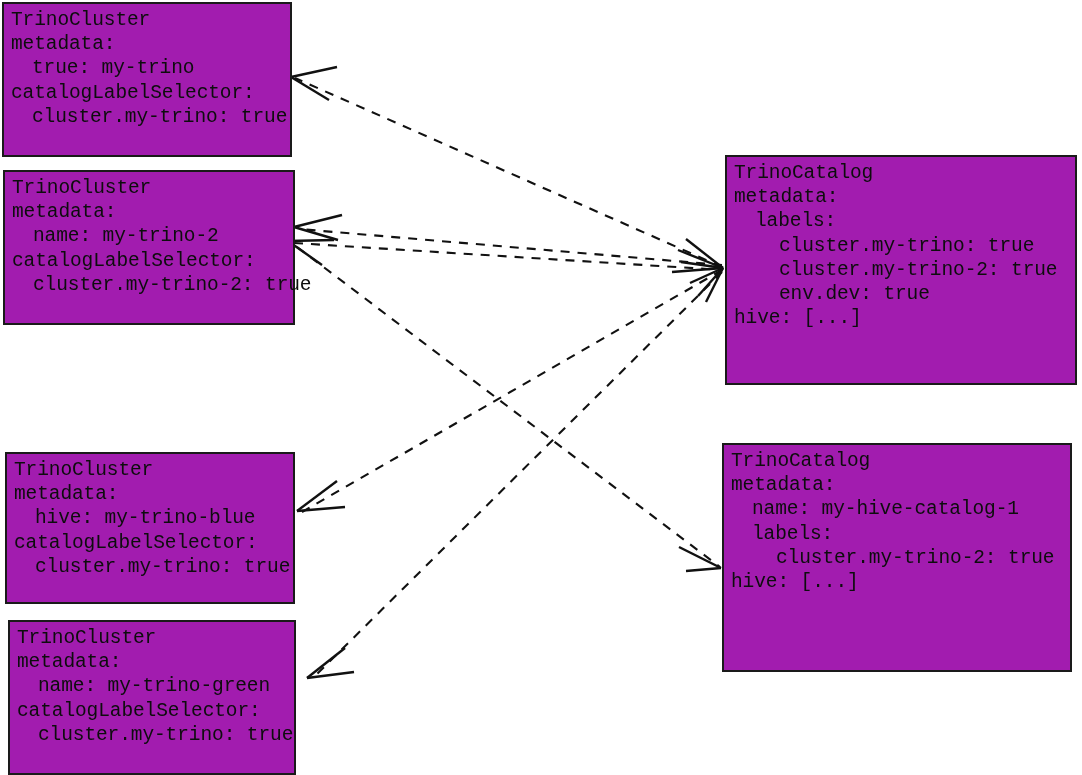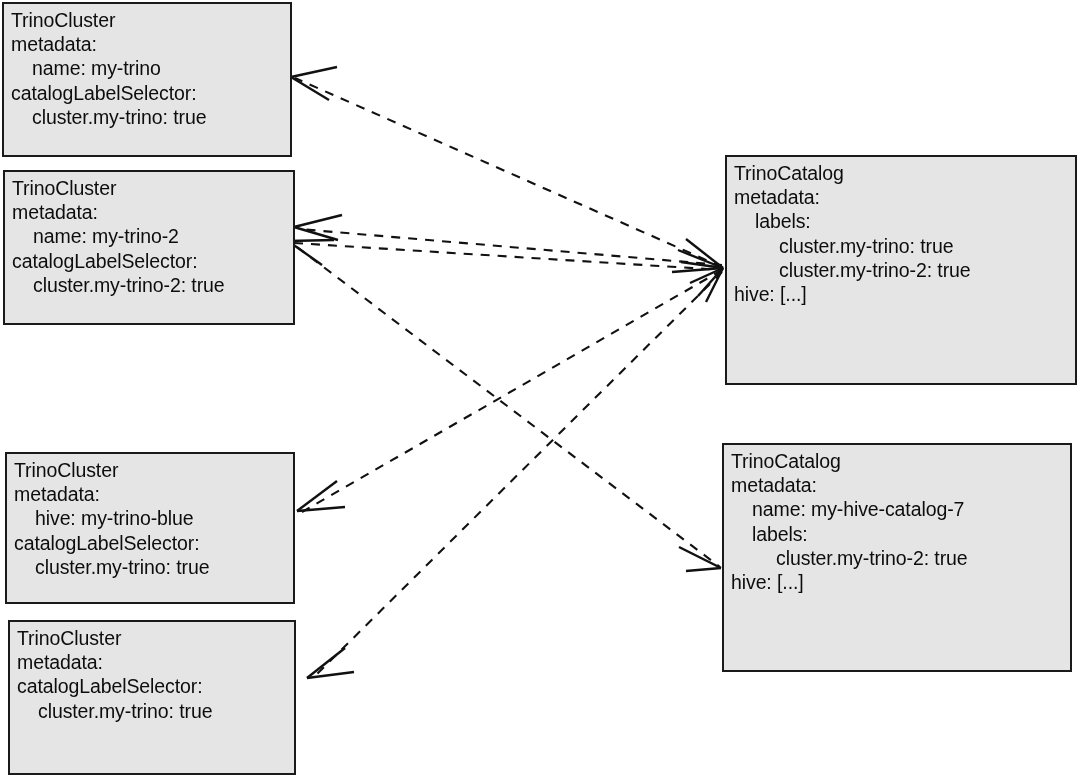--- a/index.html
+++ b/index.html
@@ -20,23 +20,24 @@
     left: 0;
     top: 0;
     width: 1082px;
     height: 775px;
     pointer-events: none;
   }
   .node {
     position: absolute;
     box-sizing: border-box;
     border: 2px solid #1a1a1a;
-    background: #e5e5e5;
+    background: #a21caf;
     padding: 4px 6px 4px 7px;
     z-index: 2;
+    font-family: Liberation Mono, monospace;
   }
   .node-line {
     font-size: 19.5px;
     line-height: 24.2px;
     color: #0d0d0d;
     white-space: pre;
     letter-spacing: -0.1px;
   }
   .ind-0 { padding-left: 0px; }
   .ind-1 { padding-left: 21px; }
@@ -98,21 +99,21 @@
         <path d="M 723 268 L 698 296"></path>
         <path d="M 723 268 L 706 302"></path>
         <path d="M 723 268 L 672 272"></path>
       </g>
     </g>
   </svg>
 
   <div class="node" style="left:2px; top:2px; width:290px; height:155px;">
     <div class="node-line ind-0">TrinoCluster</div>
     <div class="node-line ind-0">metadata:</div>
-    <div class="node-line ind-1">name: my-trino</div>
+    <div class="node-line ind-1">true: my-trino</div>
     <div class="node-line ind-0">catalogLabelSelector:</div>
     <div class="node-line ind-1">cluster.my-trino: true</div>
   </div>
 
   <div class="node" style="left:3px; top:170px; width:292px; height:155px;">
     <div class="node-line ind-0">TrinoCluster</div>
     <div class="node-line ind-0">metadata:</div>
     <div class="node-line ind-1">name: my-trino-2</div>
     <div class="node-line ind-0">catalogLabelSelector:</div>
     <div class="node-line ind-1">cluster.my-trino-2: true</div>
@@ -122,35 +123,37 @@
     <div class="node-line ind-0">TrinoCluster</div>
     <div class="node-line ind-0">metadata:</div>
     <div class="node-line ind-1">hive: my-trino-blue</div>
     <div class="node-line ind-0">catalogLabelSelector:</div>
     <div class="node-line ind-1">cluster.my-trino: true</div>
   </div>
 
   <div class="node" style="left:8px; top:620px; width:288px; height:155px;">
     <div class="node-line ind-0">TrinoCluster</div>
     <div class="node-line ind-0">metadata:</div>
+    <div class="node-line ind-1">name: my-trino-green</div>
     <div class="node-line ind-0">catalogLabelSelector:</div>
     <div class="node-line ind-1">cluster.my-trino: true</div>
   </div>
 
   <div class="node" style="left:725px; top:155px; width:352px; height:230px;">
     <div class="node-line ind-0">TrinoCatalog</div>
     <div class="node-line ind-0">metadata:</div>
     <div class="node-line ind-1">labels:</div>
     <div class="node-line ind-2">cluster.my-trino: true</div>
     <div class="node-line ind-2">cluster.my-trino-2: true</div>
+    <div class="node-line ind-2">env.dev: true</div>
     <div class="node-line ind-0">hive: [...]</div>
   </div>
 
   <div class="node" style="left:722px; top:443px; width:350px; height:229px;">
     <div class="node-line ind-0">TrinoCatalog</div>
     <div class="node-line ind-0">metadata:</div>
-    <div class="node-line ind-1">name: my-hive-catalog-7</div>
+    <div class="node-line ind-1">name: my-hive-catalog-1</div>
     <div class="node-line ind-1">labels:</div>
     <div class="node-line ind-2">cluster.my-trino-2: true</div>
     <div class="node-line ind-0">hive: [...]</div>
   </div>
 
 </div>
 
 </body></html>

